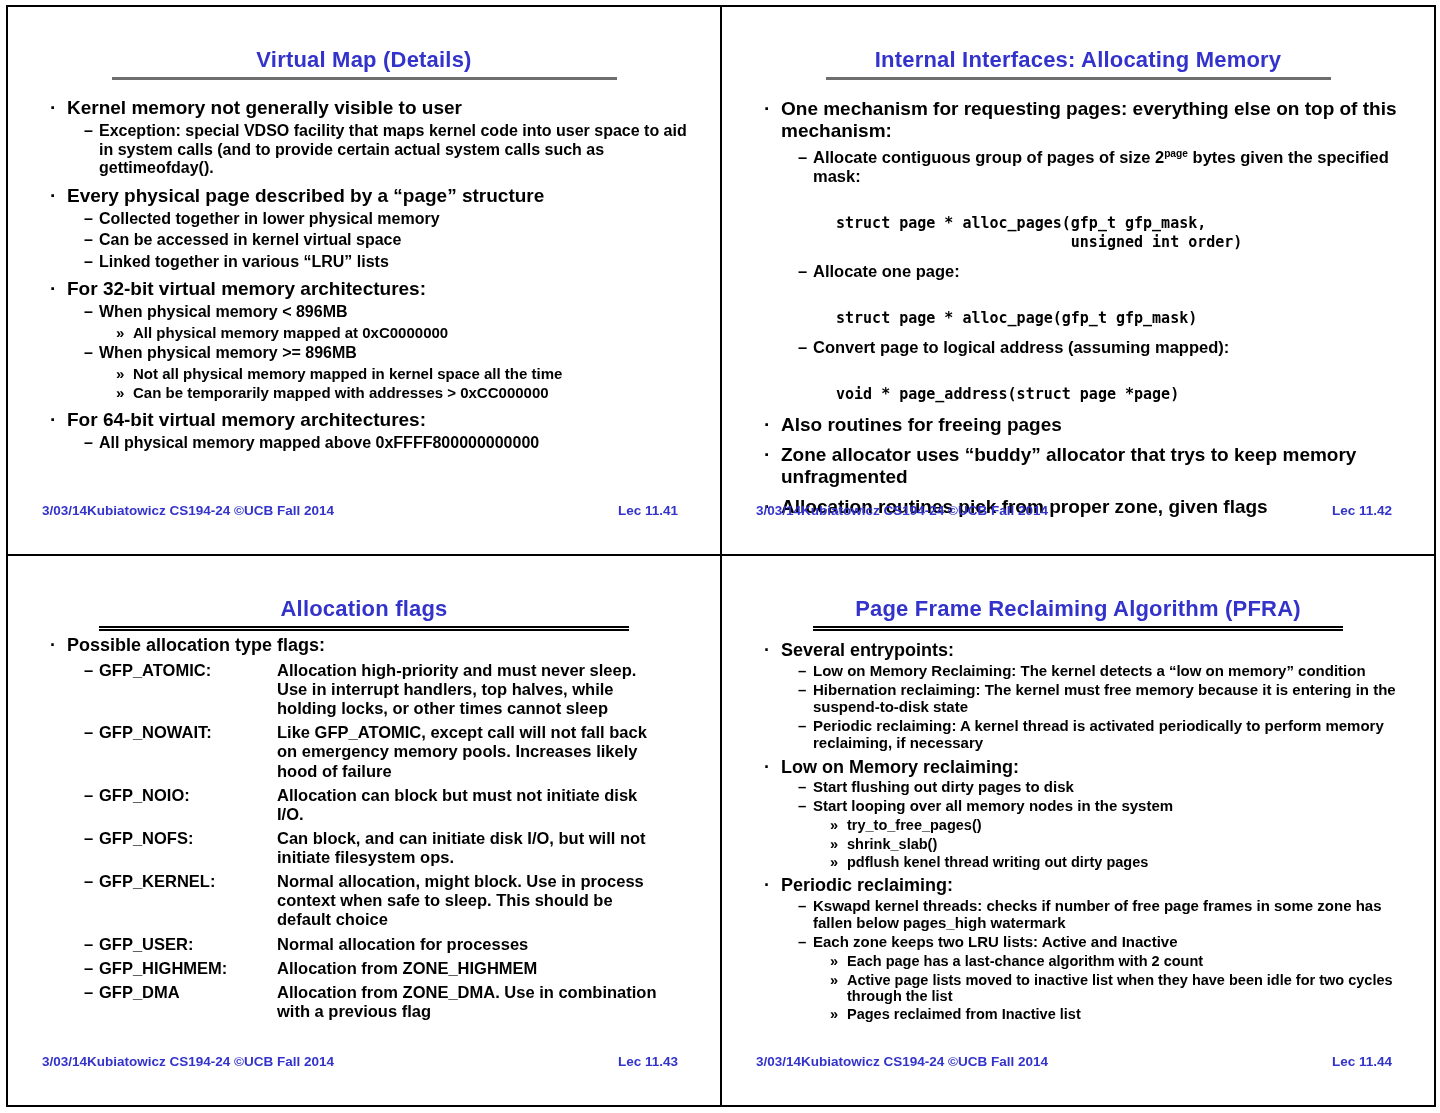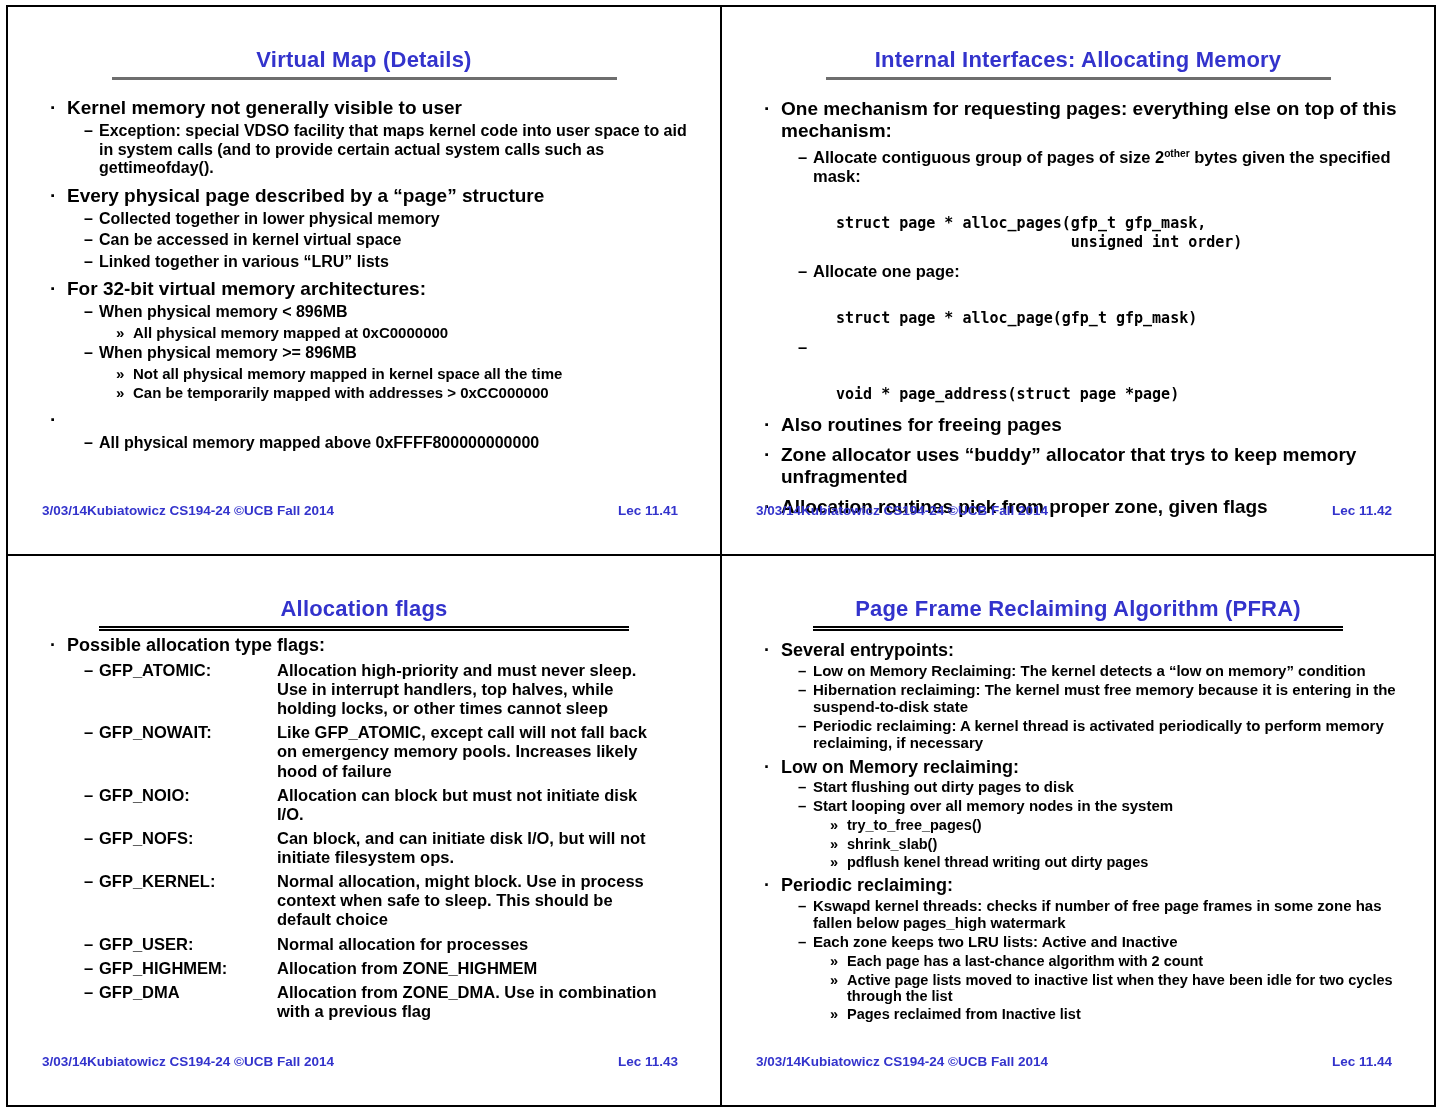--- a/index.html
+++ b/index.html
@@ -121,20 +121,21 @@
           <div class="row b3">
             <span class="mk">»</span>
             <span class="tx">Not all physical memory mapped in kernel space all the time</span>
           </div>
           <div class="row b3">
             <span class="mk">»</span>
             <span class="tx">Can be temporarily mapped with addresses &gt; 0xCC000000</span>
           </div>
           <div class="row b1">
             <span class="mk">·</span>
+            <span class="tx">For 64-bit virtual memory architectures:</span>
           </div>
           <div class="row b2">
             <span class="mk">–</span>
             <span class="tx">All physical memory mapped above 0xFFFF800000000000</span>
           </div>
         </div>
       <div class="footer">
         <span class="f-left">3/03/14</span>
         <span class="f-center">Kubiatowicz CS194-24 ©UCB Fall 2014</span>
         <span class="f-right">Lec 11.41</span>
@@ -144,31 +145,32 @@
     <div class="quad q1 s1">
       <div class="title">Internal Interfaces: Allocating Memory</div>
       <div class="rule single"></div>
       <div class="content">
           <div class="row b1">
             <span class="mk">·</span>
             <span class="tx">One mechanism for requesting pages: everything else on top of this mechanism:</span>
           </div>
           <div class="row b2">
             <span class="mk">–</span>
-            <span class="tx">Allocate contiguous group of pages of size 2<sup>other</sup> bytes given the specified mask:</span>
+            <span class="tx">Allocate contiguous group of pages of size 2<sup>page</sup> bytes given the specified mask:</span>
           </div>
           <pre class="code">struct page * alloc_pages(gfp_t gfp_mask,
                           unsigned int order)</pre>
           <div class="row b2">
             <span class="mk">–</span>
             <span class="tx">Allocate one page:</span>
           </div>
           <pre class="code">struct page * alloc_page(gfp_t gfp_mask)</pre>
           <div class="row b2">
             <span class="mk">–</span>
+            <span class="tx">Convert page to logical address (assuming mapped):</span>
           </div>
           <pre class="code">void * page_address(struct page *page)</pre>
           <div class="row b1">
             <span class="mk">·</span>
             <span class="tx">Also routines for freeing pages</span>
           </div>
           <div class="row b1">
             <span class="mk">·</span>
             <span class="tx">Zone allocator uses “buddy” allocator that trys to keep memory unfragmented</span>
           </div>

